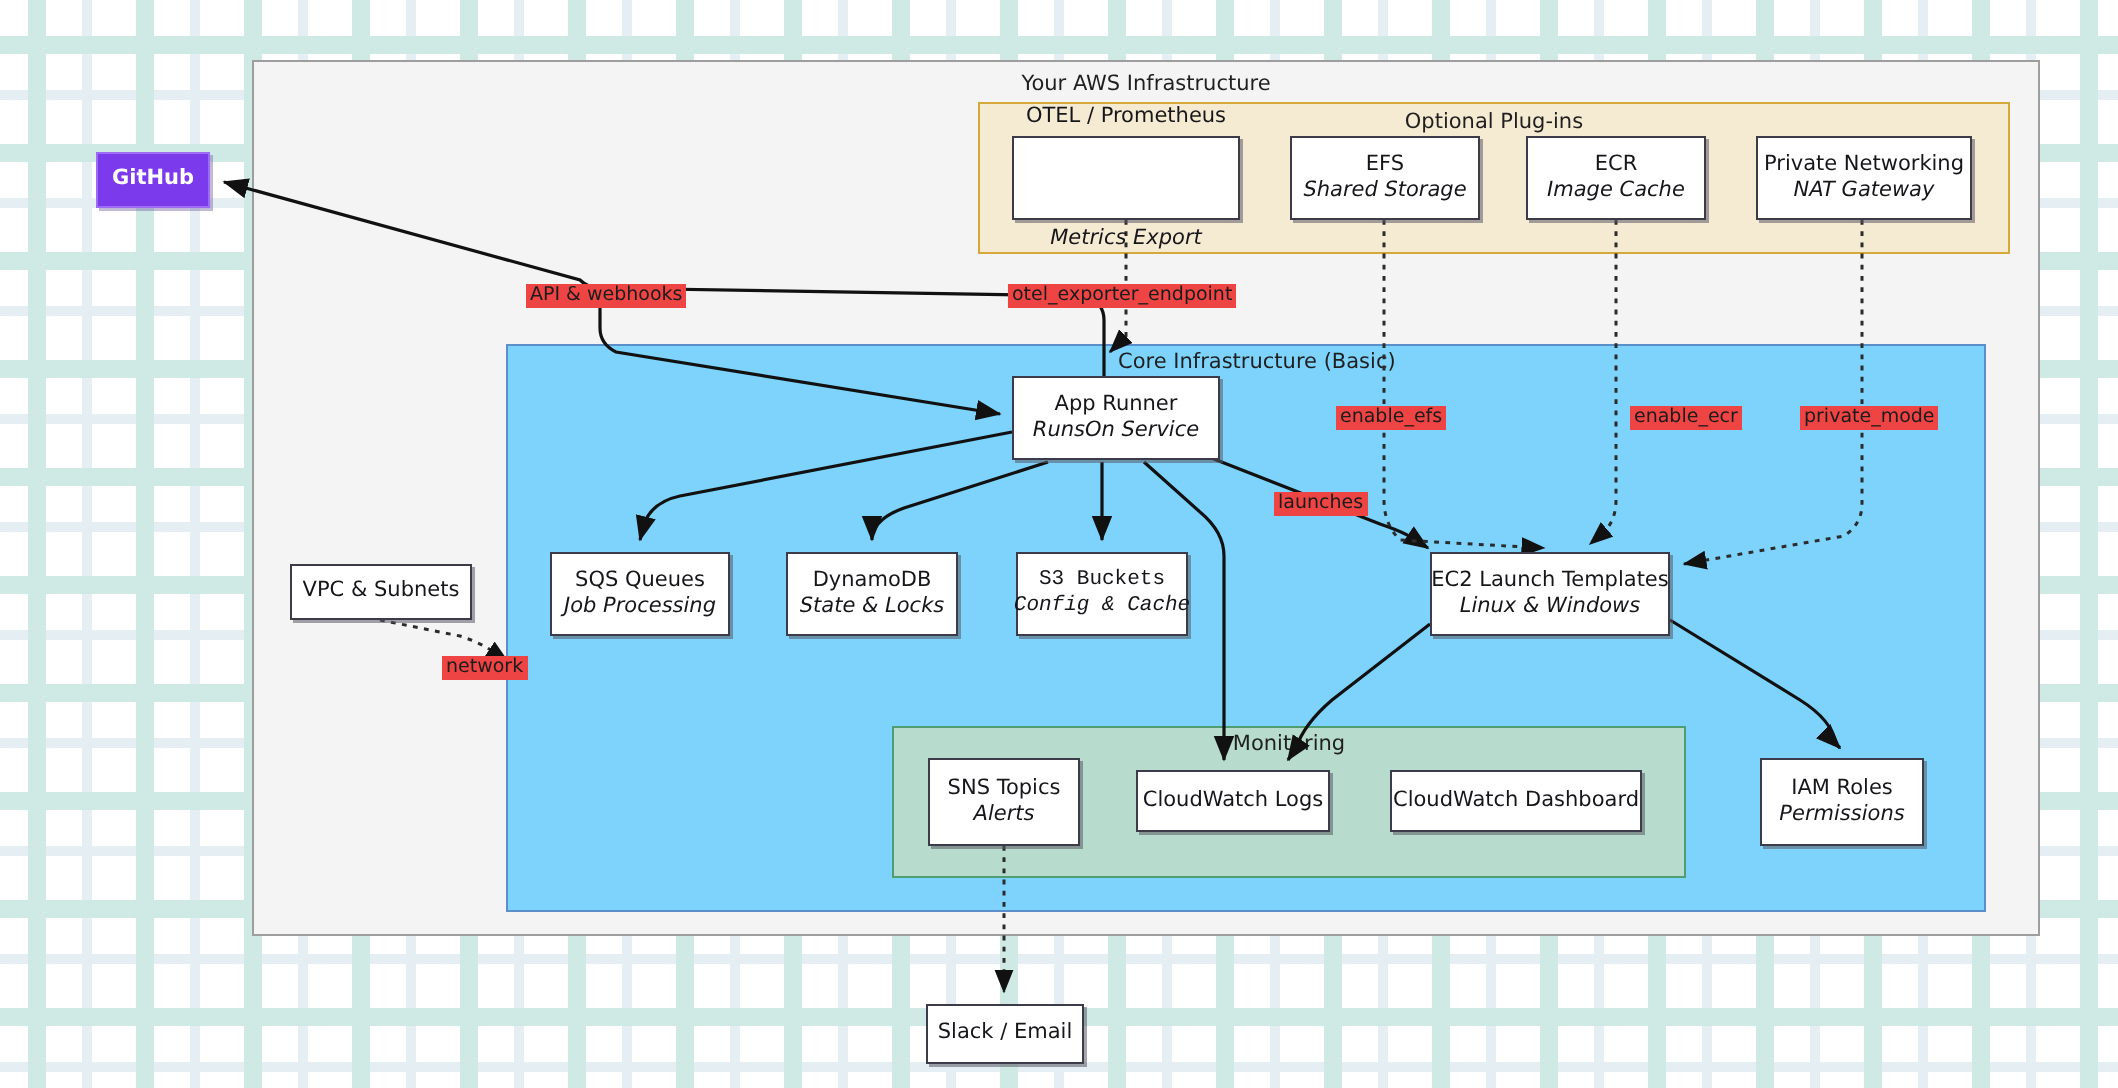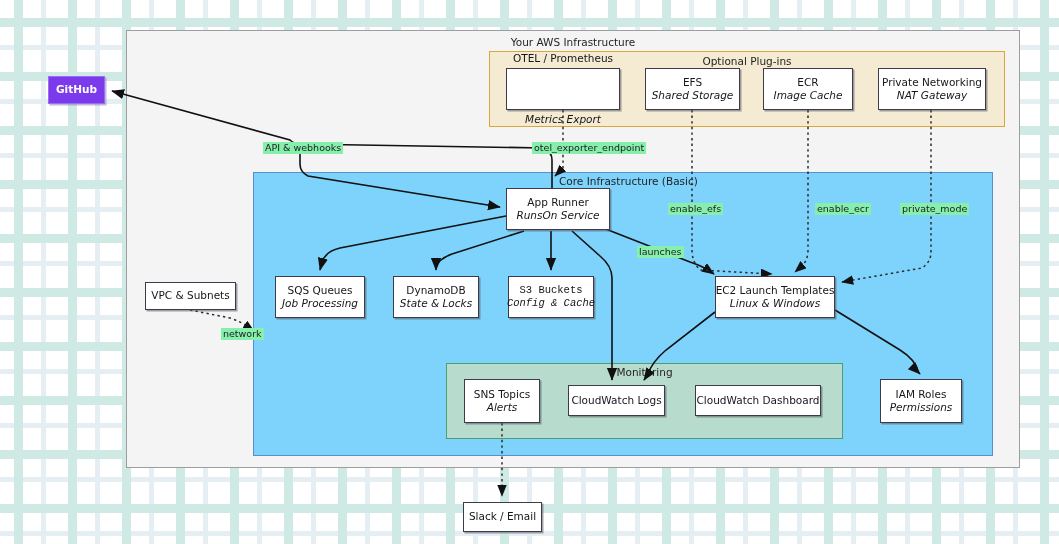--- a/index.html
+++ b/index.html
@@ -88,21 +88,21 @@
   #n-vpc   { left: 145px; top: 282px; width: 91px; height: 28px; }
   #n-sns   { left: 464px; top: 379px; width: 76px; height: 44px; }
   #n-cwlogs{ left: 568px; top: 385px; width: 97px; height: 31px; text-align: center; }
   #n-cwdash{ left: 695px; top: 385px; width: 126px; height: 31px; }
   #n-iam   { left: 880px; top: 379px; width: 82px; height: 44px; text-align: center; }
   #n-slack { left: 463px; top: 502px; width: 79px; height: 30px; }
 
   
   .edge-label {
     position: absolute; font-size: 9.5px; color: #1c1c1c;
-    background: #86efac; padding: 0 2px; white-space: nowrap;
+    background: #ef4444; padding: 0 2px; white-space: nowrap;
     line-height: 12px;
   }
 </style>
 </head>
 <body>
 
 <div id="canvas"></div>
 
 <div class="cluster" id="aws-cluster">
   <div class="cluster-label">Your AWS Infrastructure</div>
@@ -229,18 +229,18 @@
 <div class="node" id="n-iam">
   <span class="t1">IAM Roles</span>
   <span class="t2">Permissions</span>
 </div>
 
 <div class="node" id="n-slack">
   <span class="t1">Slack / Email</span>
 </div>
 
 <div class="edge-label" style="left:263px; top:142px;">API &amp; webhooks</div>
-<div class="edge-label" style="left:504px; top:142px;margin-left:28px;">otel_exporter_endpoint</div>
+<div class="edge-label" style="left:504px; top:142px;">otel_exporter_endpoint</div>
 <div class="edge-label" style="left:668px; top:203px;">enable_efs</div>
 <div class="edge-label" style="left:783px; top:203px;margin-left:32px;">enable_ecr</div>
 <div class="edge-label" style="left:900px; top:203px;">private_mode</div>
 <div class="edge-label" style="left:637px; top:246px;">launches</div>
 <div class="edge-label" style="left:221px; top:328px;">network</div>
 
 </body></html>

